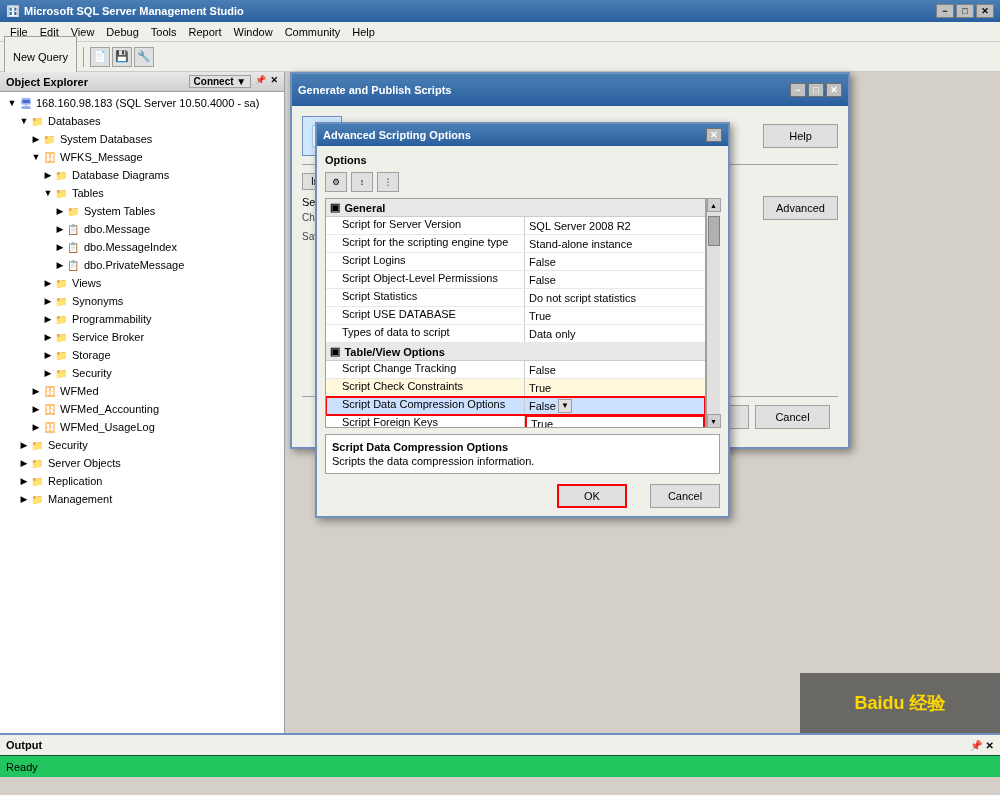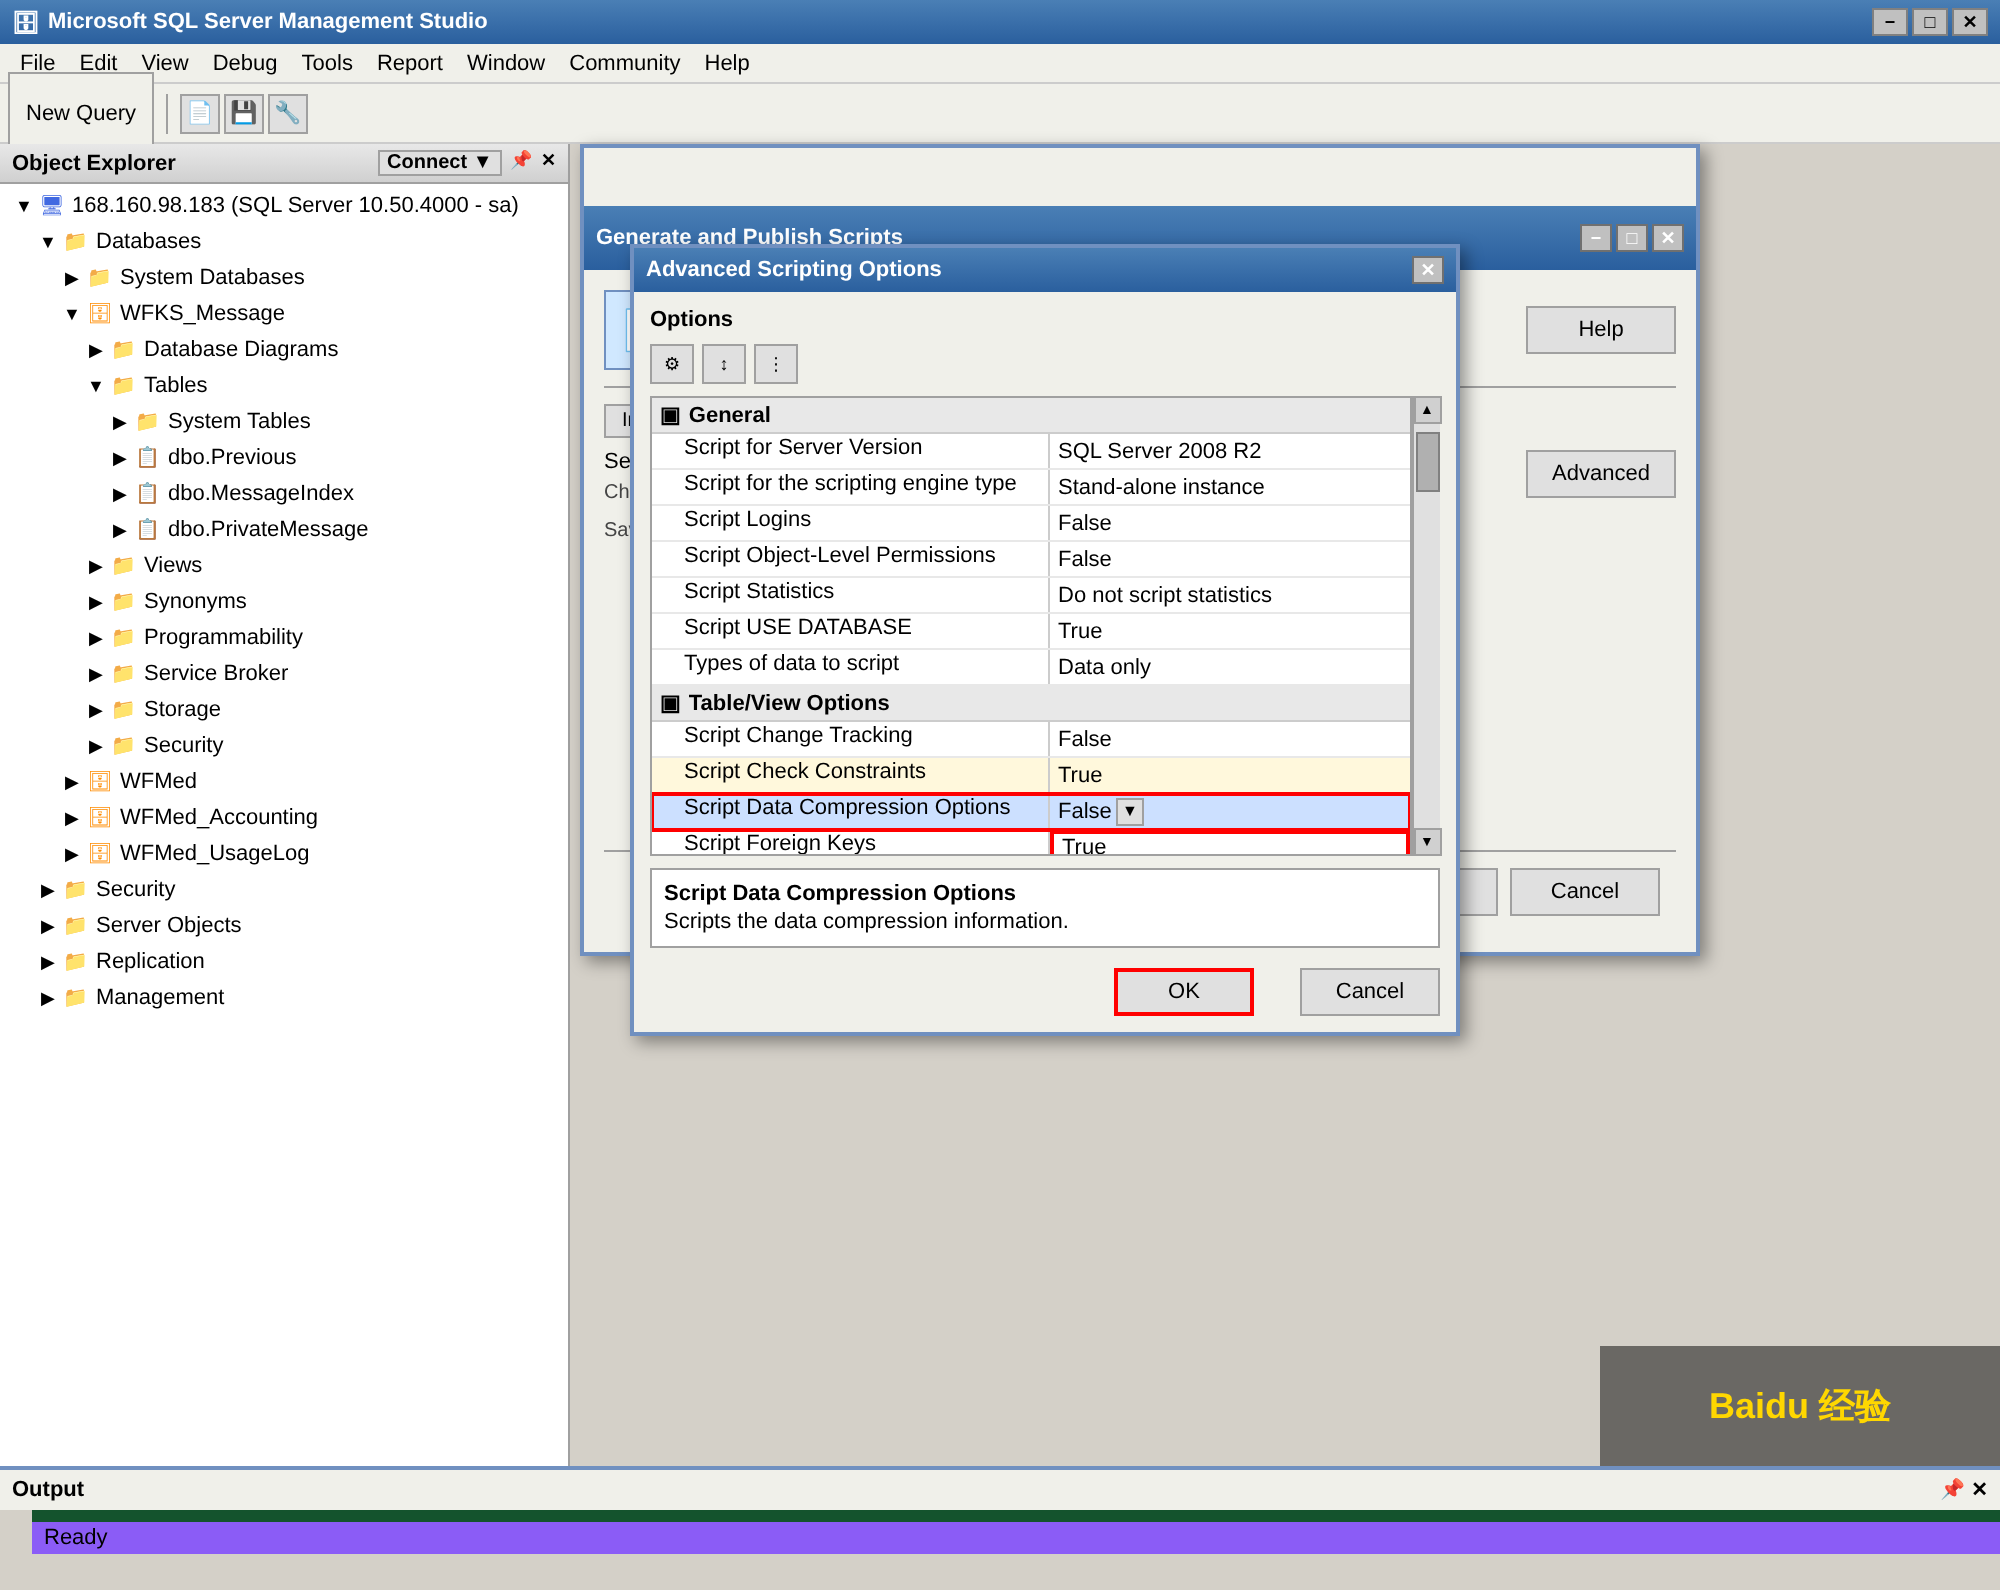--- a/index.html
+++ b/index.html
@@ -113,21 +113,20 @@
       border: 2px solid #7090c0;
       box-shadow: 3px 3px 8px rgba(0,0,0,0.4);
     }
     .dialog-title-bar {
       background: linear-gradient(to bottom, #4a7fb5, #2a5f9e);
       color: white;
       padding: 3px 6px;
       display: flex; align-items: center; justify-content: space-between;
       font-size: 11px; font-weight: bold;
       height: 32px;
-      margin-top: 29px;
     }
     .dialog-title-controls { display: flex; gap: 2px; }
     .dialog-ctrl-btn {
       width: 16px; height: 14px; background: #c0c0c0; border: 1px solid #707070;
       font-size: 9px; display: flex; align-items: center; justify-content: center; cursor: pointer;
     }
 
     .dialog-content { padding: 10px; }
     .dialog-header-section {
       display: flex; align-items: center; margin-bottom: 8px;
@@ -242,25 +241,24 @@
     }
     .footer-btn.disabled { color: #a0a0a0; }
     .output-panel {
       height: 22px; background: #f0f0ea;
       border-top: 2px solid #7090c0;
       display: flex; align-items: center; padding: 0 6px;
       font-size: 11px; font-weight: bold;
     }
 
     .status-bar {
-      height: 22px; background: #8b5cf6;
-      border-top: 6px solid #14532d;
+      height: 22px; background: #22c55e;
+      border-top: 1px solid #14532d;
       display: flex; align-items: center; padding: 0 6px;
       font-size: 11px;
-      margin-left: 16px;
     }
 
     
     .watermark {
       position: absolute;
       bottom: 0; right: 0;
       width: 200px; height: 60px;
       background: rgba(0,0,0,0.5);
       display: flex; align-items: center; justify-content: center;
       color: #ffd700; font-size: 18px; font-weight: bold;
@@ -361,21 +359,21 @@
       <div class="tree-item">
         <span class="tree-indent" style="width:52px;"></span>
         <span class="tree-toggle">▶</span>
         <span class="tree-icon">📁</span>
         <span>System Tables</span>
       </div>
       <div class="tree-item">
         <span class="tree-indent" style="width:52px;"></span>
         <span class="tree-toggle">▶</span>
         <span class="tree-icon icon-table">📋</span>
-        <span>dbo.Previous</span>
+        <span>dbo.Message</span>
       </div>
       <div class="tree-item">
         <span class="tree-indent" style="width:52px;"></span>
         <span class="tree-toggle">▶</span>
         <span class="tree-icon icon-table">📋</span>
         <span>dbo.MessageIndex</span>
       </div>
       <div class="tree-item">
         <span class="tree-indent" style="width:52px;"></span>
         <span class="tree-toggle">▶</span>

